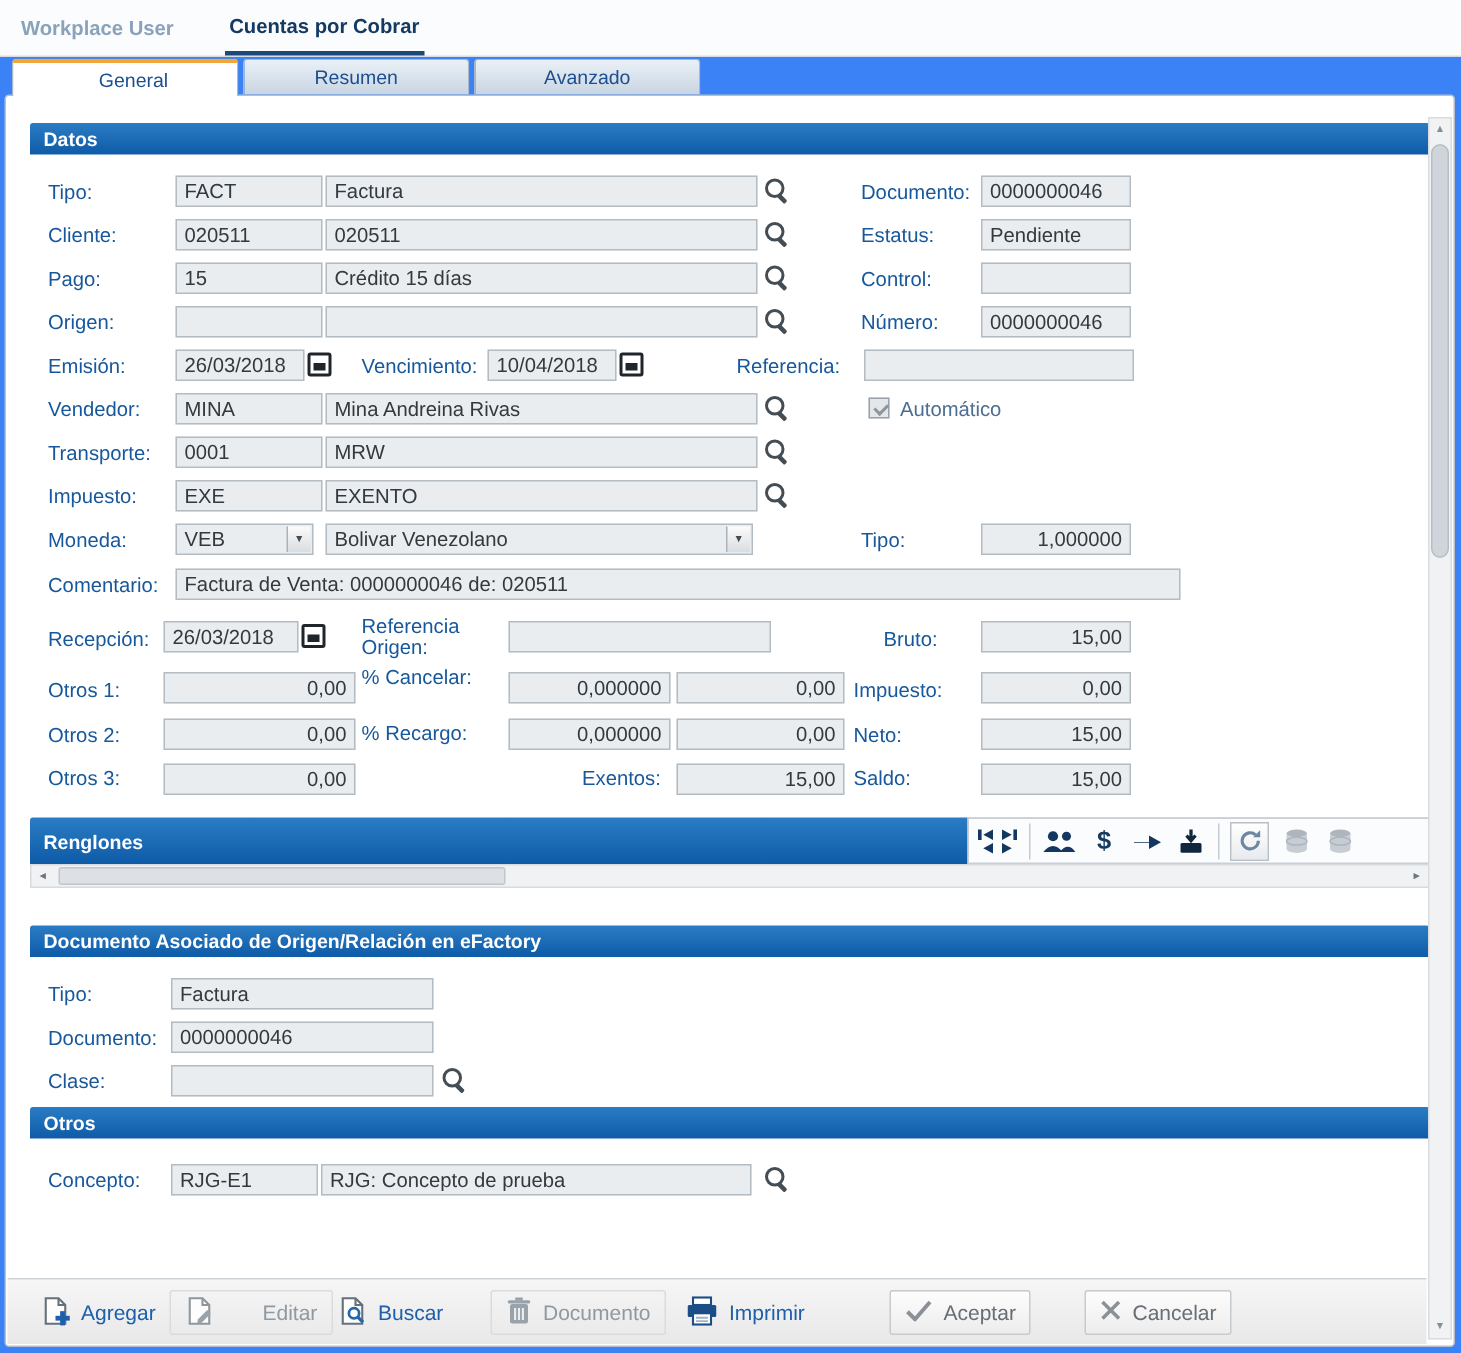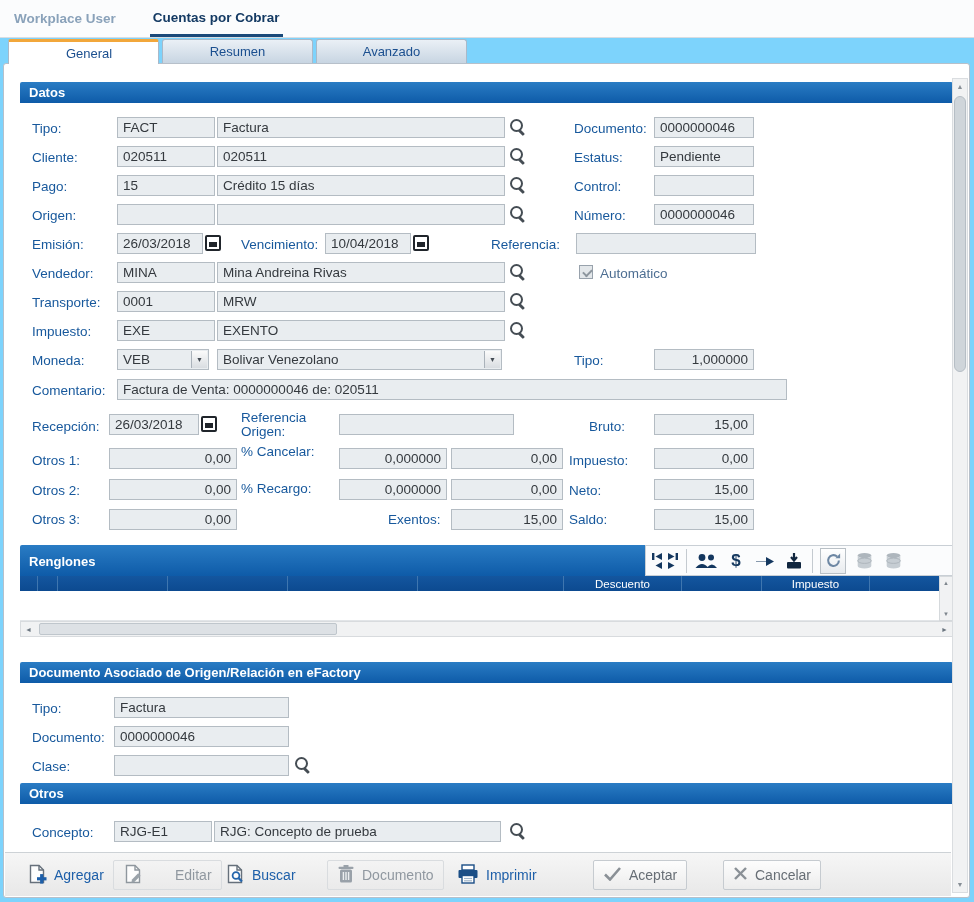--- a/index.html
+++ b/index.html
@@ -1,17 +1,17 @@
 <!DOCTYPE html>
 <html><head>
 <meta charset="utf-8">
 <style>
   * { margin:0; padding:0; box-sizing:border-box; }
   body { background:#ffffff; font-family:"Liberation Sans", sans-serif; }
-  .screen { position:relative; width:974px; height:902px; background:#7dd3fc; overflow:hidden; }
+  .screen { position:relative; width:974px; height:902px; background:#3b82f6; overflow:hidden; }
 
   
   .top-tabs { position:absolute; top:0; left:0; width:100%; height:38px; background:#fbfcfd;
               border-bottom:1px solid #d8dde2; display:flex; padding-left:14px; gap:34px; }
   .top-tab { display:flex; align-items:center; font-size:13.5px; font-weight:bold; cursor:pointer; }
   .top-tab.inactive { color:#8aa2ba; }
   .top-tab.active { color:#143a63; border-bottom:3px solid #1b4a7a; padding:0 3px; }
 
   
   .subtabs { position:absolute; top:39px; left:8px; display:flex; gap:3px; z-index:3; }
@@ -320,39 +320,20 @@
           <span class="rg-btn">
             <svg width="17" height="18" viewBox="0 0 17 18">
                 <ellipse cx="8.5" cy="3.6" rx="6.8" ry="2.6" fill="#aeb6bd"></ellipse>
                 <path d="M1.7 3.6 V14 a6.8 2.6 0 0 0 13.6 0 V3.6 A6.8 2.6 0 0 1 1.7 3.6 Z" fill="#c6cdd3"></path>
                 <ellipse cx="8.5" cy="8.8" rx="6.8" ry="2.6" fill="none" stroke="#aeb6bd" stroke-width="1"></ellipse>
               </svg>
           </span>
         </div>
       </div>
 
-      <div class="grid">
-        <div class="g-head">
-          <span class="gh" style="width:18px;"></span>
-          <span class="gh" style="width:20px;"></span>
-          <span class="gh" style="width:110px;"></span>
-          <span class="gh" style="width:120px;"></span>
-          <span class="gh" style="width:130px;"></span>
-          <span class="gh" style="width:146px;"></span>
-          <span class="gh" style="width:118px;">Descuento</span>
-          <span class="gh" style="width:80px;"></span>
-          <span class="gh" style="width:108px;">Impuesto</span>
-          <span class="gh" style="flex:1 1 auto;border-right:none;"></span>
-        </div>
-        <div class="g-body"></div>
-        <div class="gv">
-          <span class="gv-btn gv-up"></span>
-          <span class="gv-btn gv-down"></span>
-        </div>
-      </div>
 
       <div class="hscroll">
         <span class="hs-btn hs-left"></span>
         <span class="hs-thumb"></span>
         <span class="hs-btn hs-right"></span>
       </div>
 
       <div class="section-bar" style="margin-top:25px;">
         <span>Documento Asociado de Origen/Relación en eFactory</span>
       </div>

